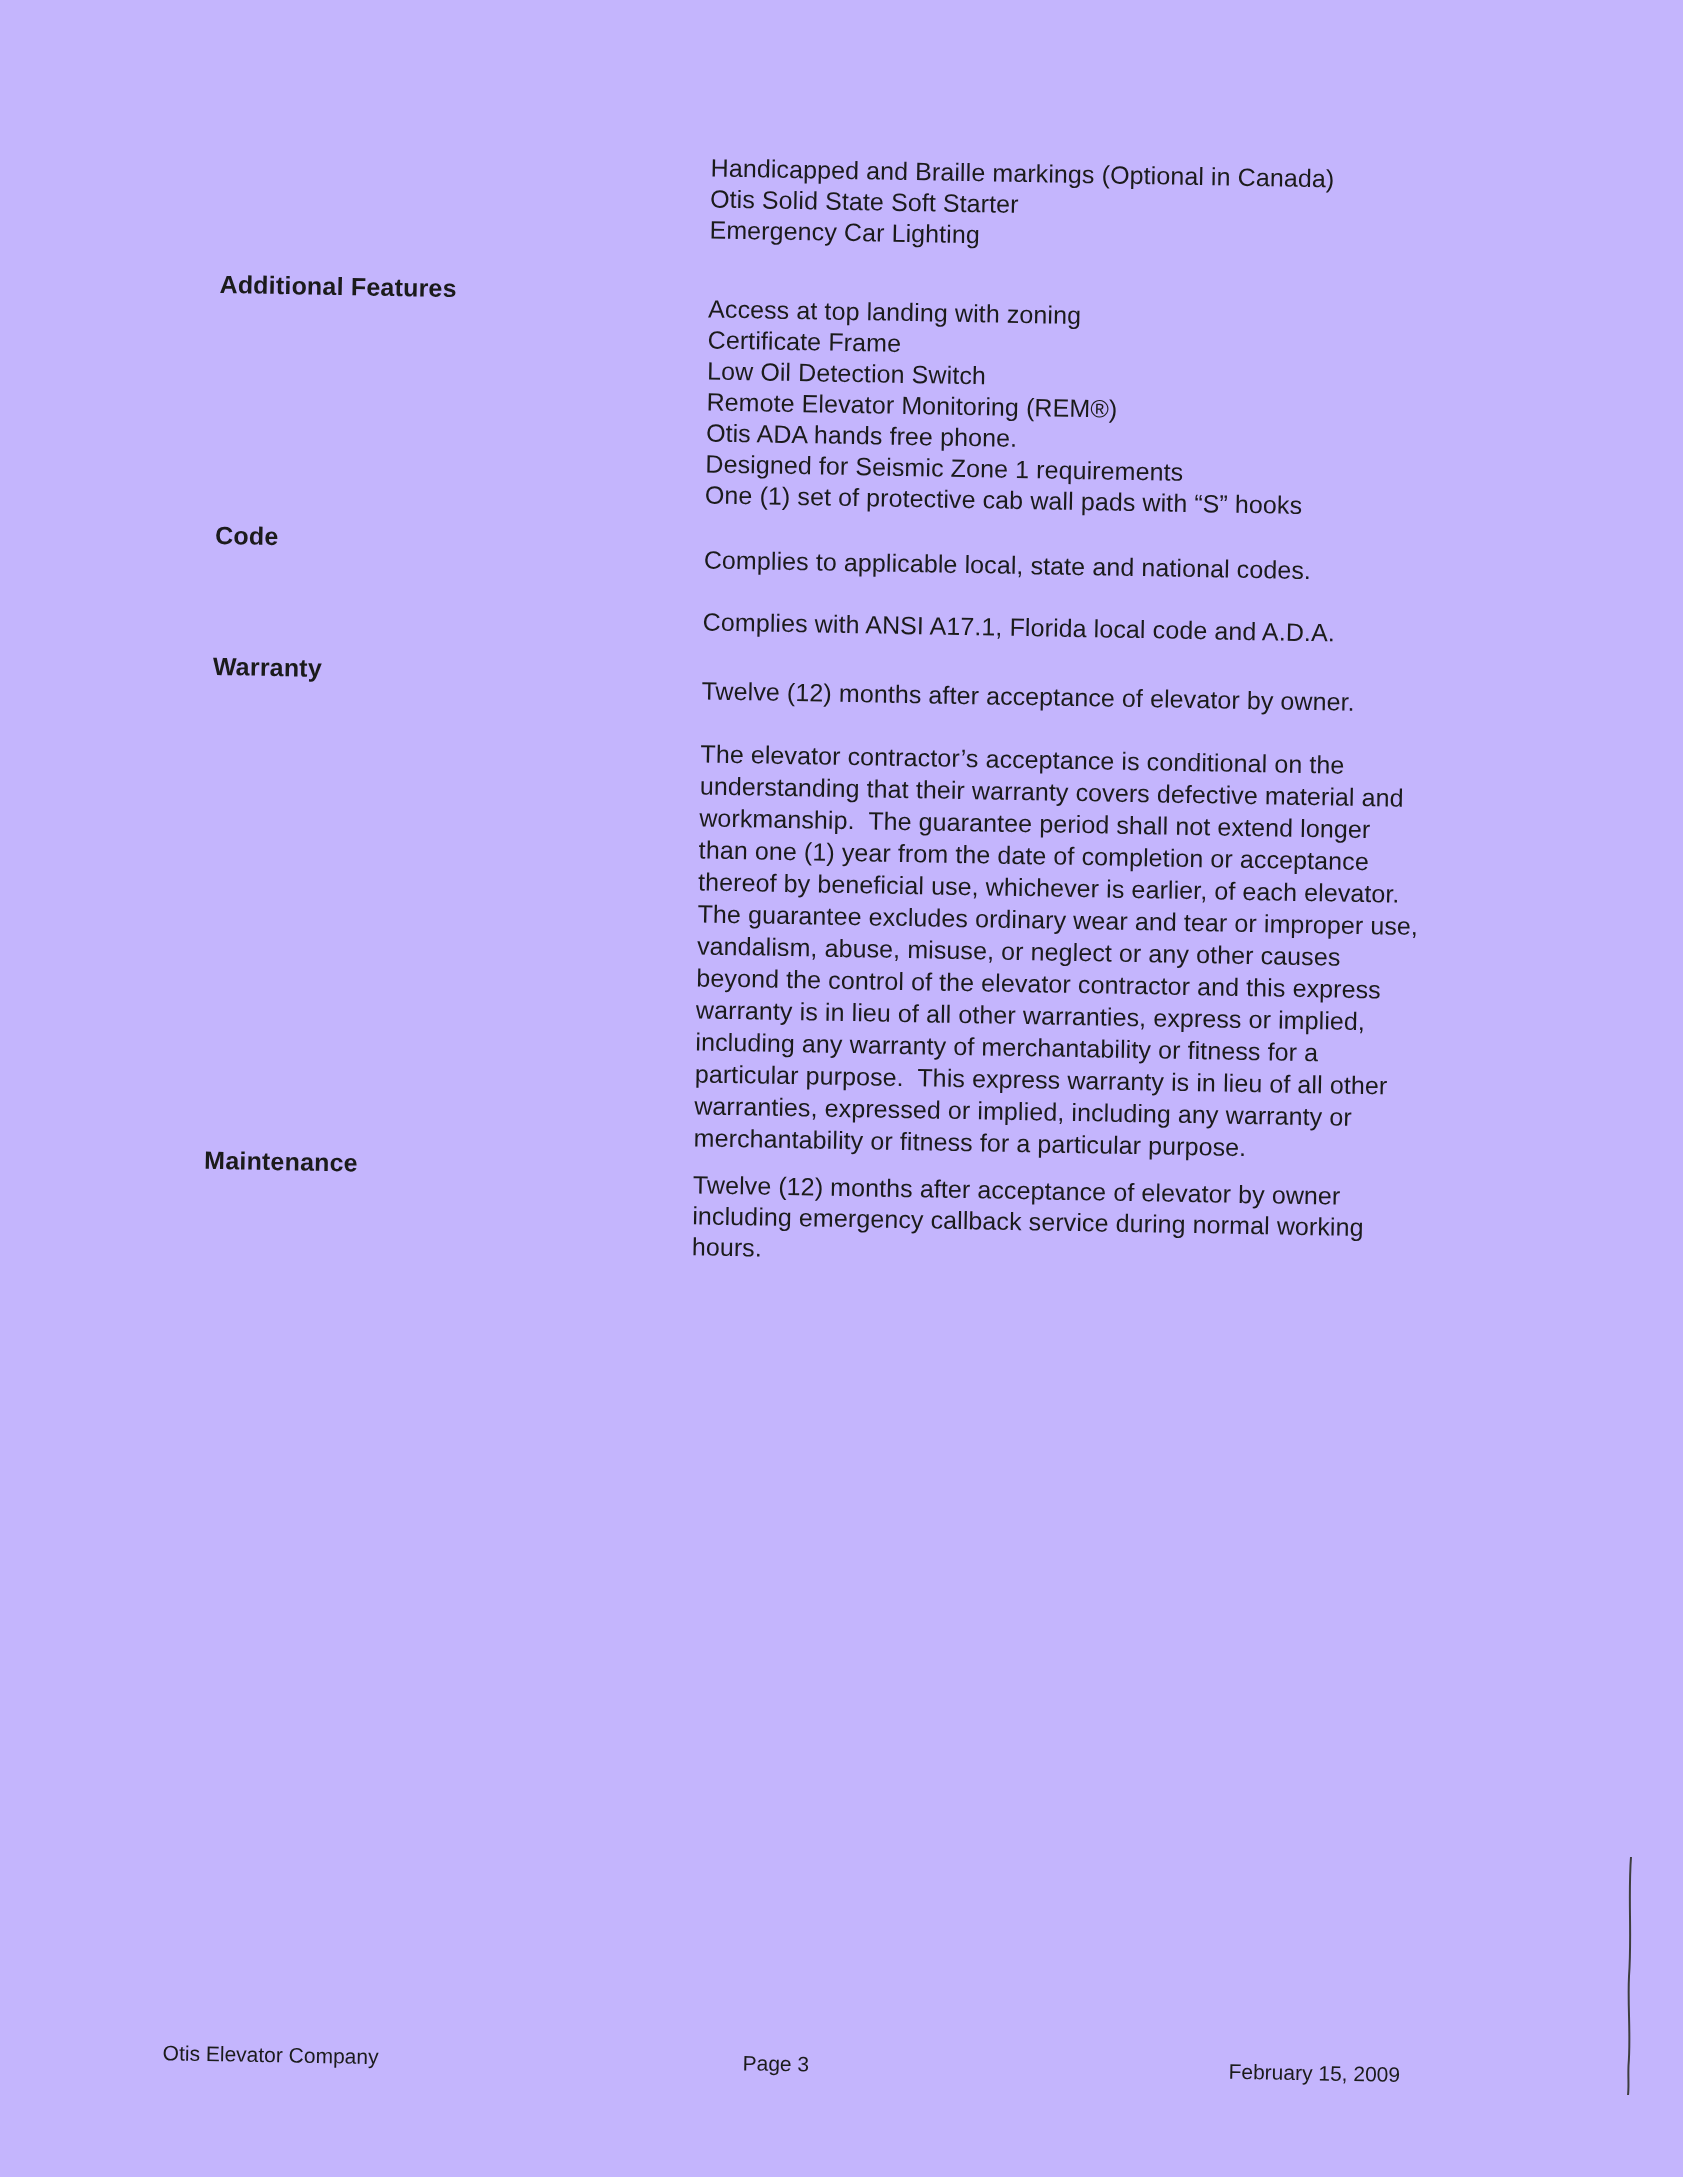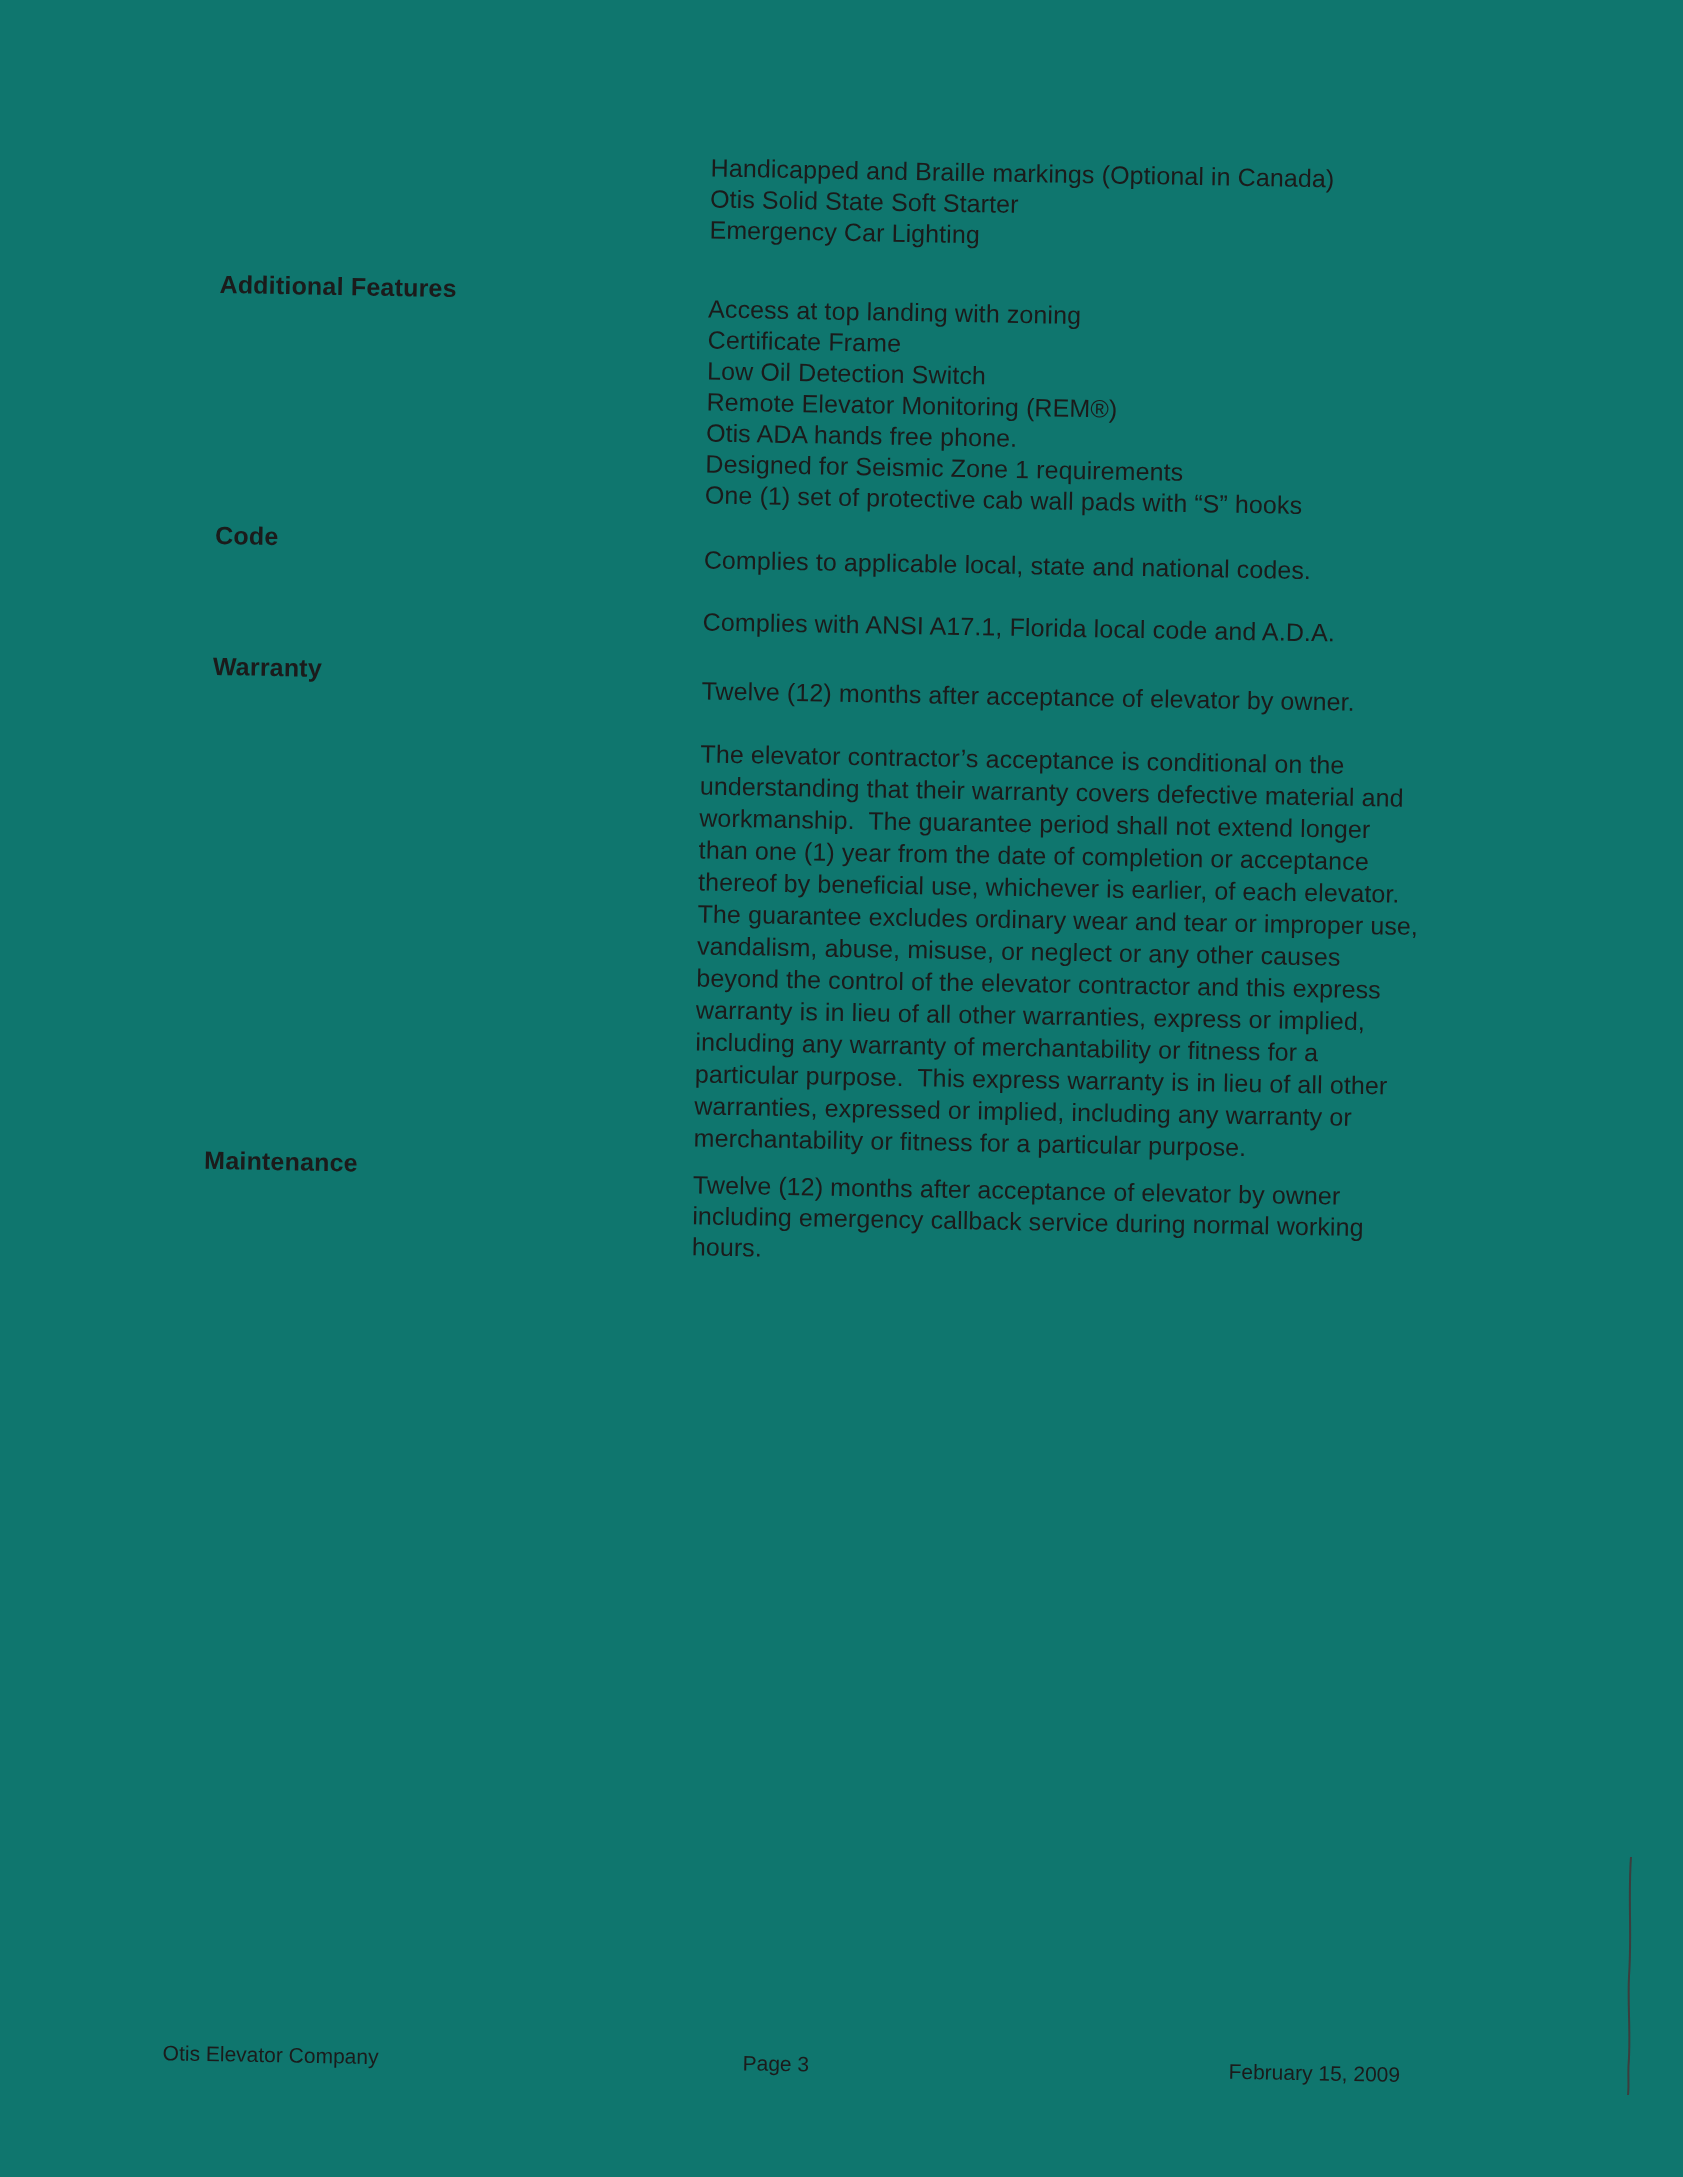--- a/index.html
+++ b/index.html
@@ -8,21 +8,21 @@
     height: 2177px;
     position: relative;
     overflow: hidden;
     background: #fdfdfd;
     font-family: "Liberation Sans", sans-serif;
     color: #1b1b1b;
   }
   .sheet {
     position: absolute;
     inset: 0;
-    background: #0f766e;
+    background: #c4b5fd;
   }
   
   .content {
     position: absolute;
     left: 222px;
     top: 144px;
     width: 1327px;
     transform: rotate(1deg);
     transform-origin: 0 0;
   }

